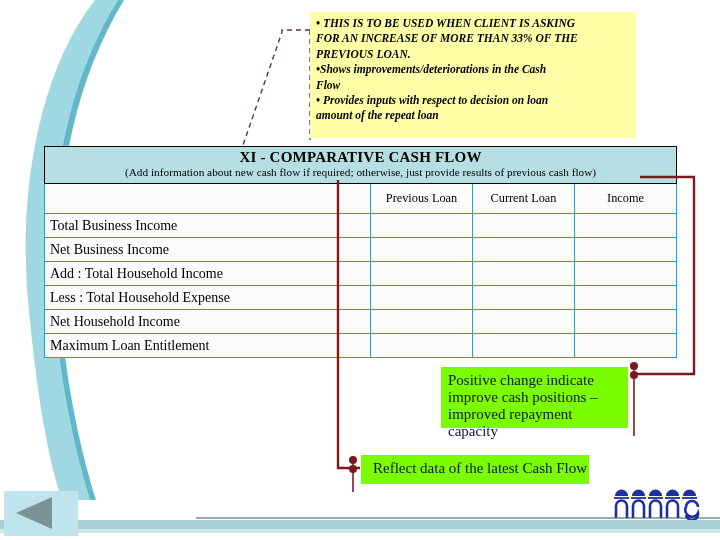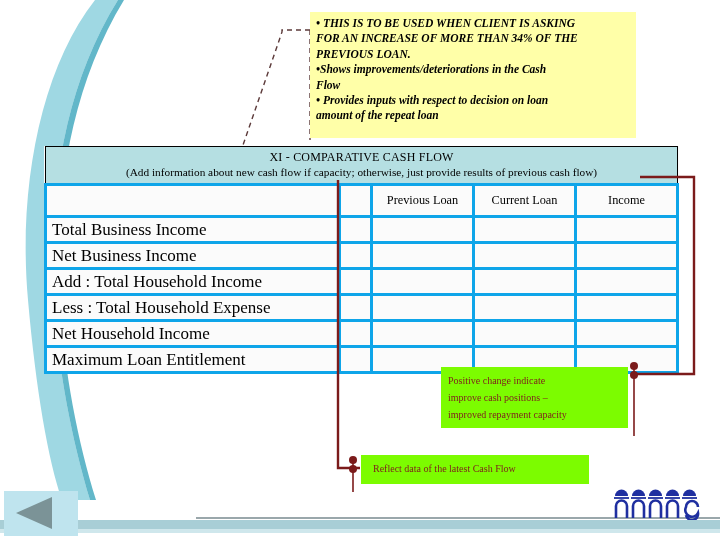--- a/index.html
+++ b/index.html
@@ -28,40 +28,40 @@
     color:#000;
   }
   .yellow-note .ln{white-space:nowrap;}
 
   
   .dash-leader{position:absolute;left:180px;top:8px;width:150px;height:150px;pointer-events:none;}
 
   
   .tbl-wrap{position:absolute;left:44px;top:146px;width:632px;}
   table.cf{border-collapse:collapse;width:632px;table-layout:fixed;background:#fbfbfb;}
-  table.cf td{border:3px solid #0ea5e9;padding:0;}
+  table.cf td{border:1px solid #0ea5e9;padding:0;}
   .hdr-cell{
     background:#b5dfe2;
     border:1px solid #000 !important;
     text-align:center;
     padding:3px 4px 4px 4px !important;
     color:#000;
   }
-  .hdr-title{font-weight:normal;font-size:12px;line-height:15px;letter-spacing:.2px;}
+  .hdr-title{font-weight:bold;font-size:15px;line-height:15px;letter-spacing:.2px;}
   .hdr-sub{font-size:11.3px;line-height:14px;}
   .colhdr{height:29px;text-align:center;font-size:12.3px;color:#000;}
-  .rowlabel{height:23px;font-size:17px;padding-left:5px !important;color:#000;white-space:nowrap;}
+  .rowlabel{height:23px;font-size:14px;padding-left:5px !important;color:#000;white-space:nowrap;}
   .blank{height:23px;}
   .narrow{width:32px;}
   .money{width:102px;}
 
   
   .green-box{
-    position:absolute;background:#7cfc00;color:#7f1d1d;
-    font-size:10px;line-height:17px;box-sizing:border-box;
+    position:absolute;background:#7cfc00;color:#0f172a;
+    font-size:15px;line-height:17px;box-sizing:border-box;
   }
   #green-positive{left:441px;top:367px;width:187px;height:61px;padding:5px 7px 0 7px;}
   #green-reflect{left:361px;top:455px;width:228px;height:29px;padding:5px 0 0 12px;}
 
   
   .connectors{position:absolute;left:0;top:0;width:720px;height:540px;pointer-events:none;}
 
   
   .bottom-grayline{position:absolute;left:196px;top:517px;width:524px;height:2px;background:#9aa7ab;}
   .bottom-bluebar{position:absolute;left:0px;top:520px;width:720px;height:9px;background:#a8ced6;}
@@ -84,42 +84,42 @@
     <path d="M118 0 C 62 90, 48 200, 54 300 C 58 370, 72 440, 90 500 L 96 500 C 78 442, 64 372, 60 300 C 54 202, 68 92, 124 0 Z" fill="#2e9fb7" opacity="0.75"></path>
   </svg>
 
   <svg class="dash-leader" viewBox="0 0 150 150">
     <path d="M130 22 L 102 22 L 102 24 L 62 140" fill="none" stroke="#5c3a3a" stroke-width="1.4" stroke-dasharray="5,4"></path>
     <path d="M130 22 L 130 132" fill="none" stroke="#5c3a3a" stroke-width="1.4" stroke-dasharray="5,4"></path>
   </svg>
 
   <div class="yellow-note">
     <div class="ln">• THIS IS TO BE USED WHEN CLIENT IS ASKING</div>
-    <div class="ln">FOR AN INCREASE OF MORE THAN 34% OF THE</div>
+    <div class="ln">FOR AN INCREASE OF MORE THAN 33% OF THE</div>
     <div class="ln">PREVIOUS LOAN.</div>
     <div class="ln">•Shows improvements/deteriorations in the Cash</div>
     <div class="ln">Flow</div>
     <div class="ln">• Provides inputs with respect to decision on loan</div>
     <div class="ln">amount of the repeat loan</div>
   </div>
 
   <div class="tbl-wrap">
     <table class="cf">
       <colgroup>
         <col style="width:294px">
           <col style="width:32px">
         <col style="width:102px">
           <col style="width:102px">
           <col style="width:102px">
       </colgroup>
       <tbody>
           <tr>
         <td class="hdr-cell" colspan="5">
           <div class="hdr-title">XI - COMPARATIVE CASH FLOW</div>
-          <div class="hdr-sub">(Add information about new cash flow if capacity; otherwise, just provide results of previous cash flow)</div>
+          <div class="hdr-sub">(Add information about new cash flow if required; otherwise, just provide results of previous cash flow)</div>
         </td>
       </tr>
       <tr>
         <td class="colhdr"></td>
         <td class="colhdr narrow"></td>
         <td class="colhdr money">Previous Loan</td>
         <td class="colhdr money">Current Loan</td>
         <td class="colhdr money">Income</td>
       </tr>
 

